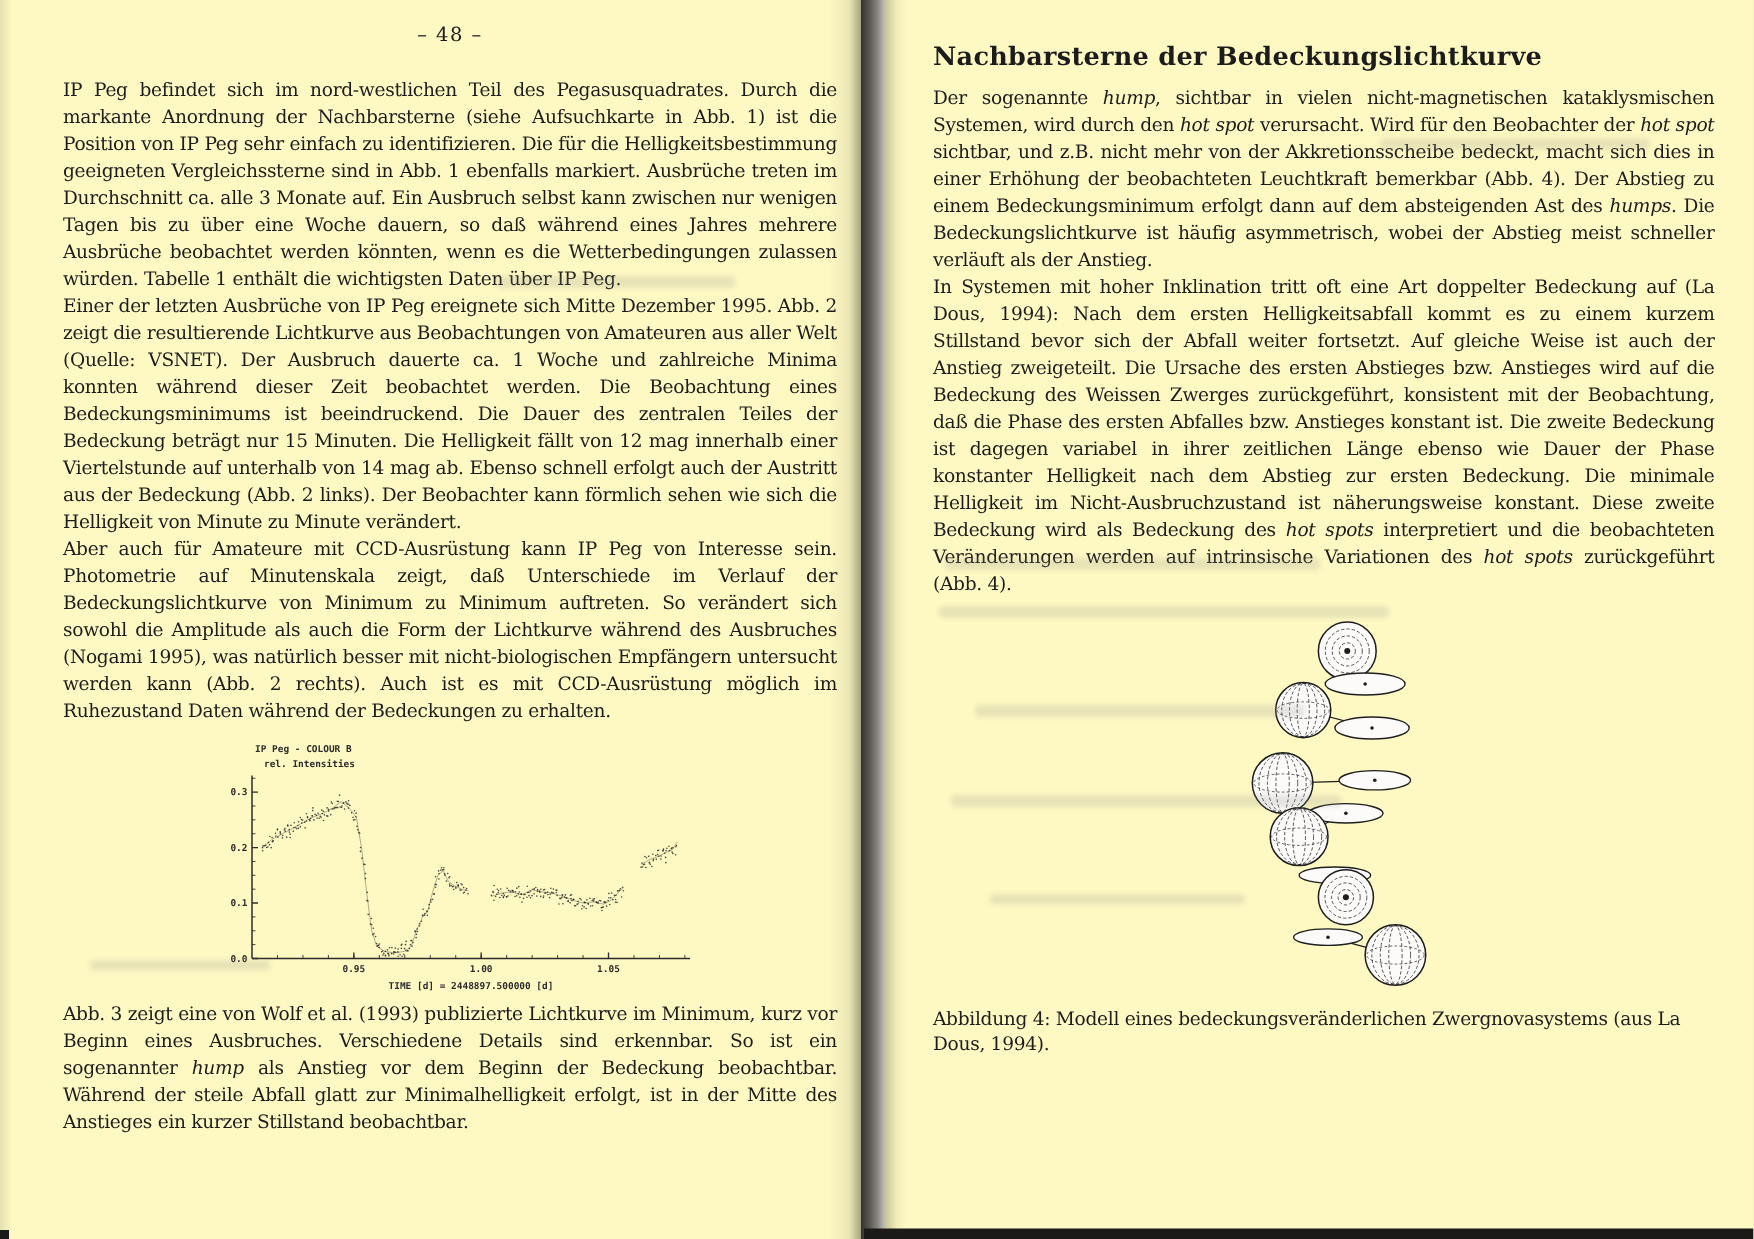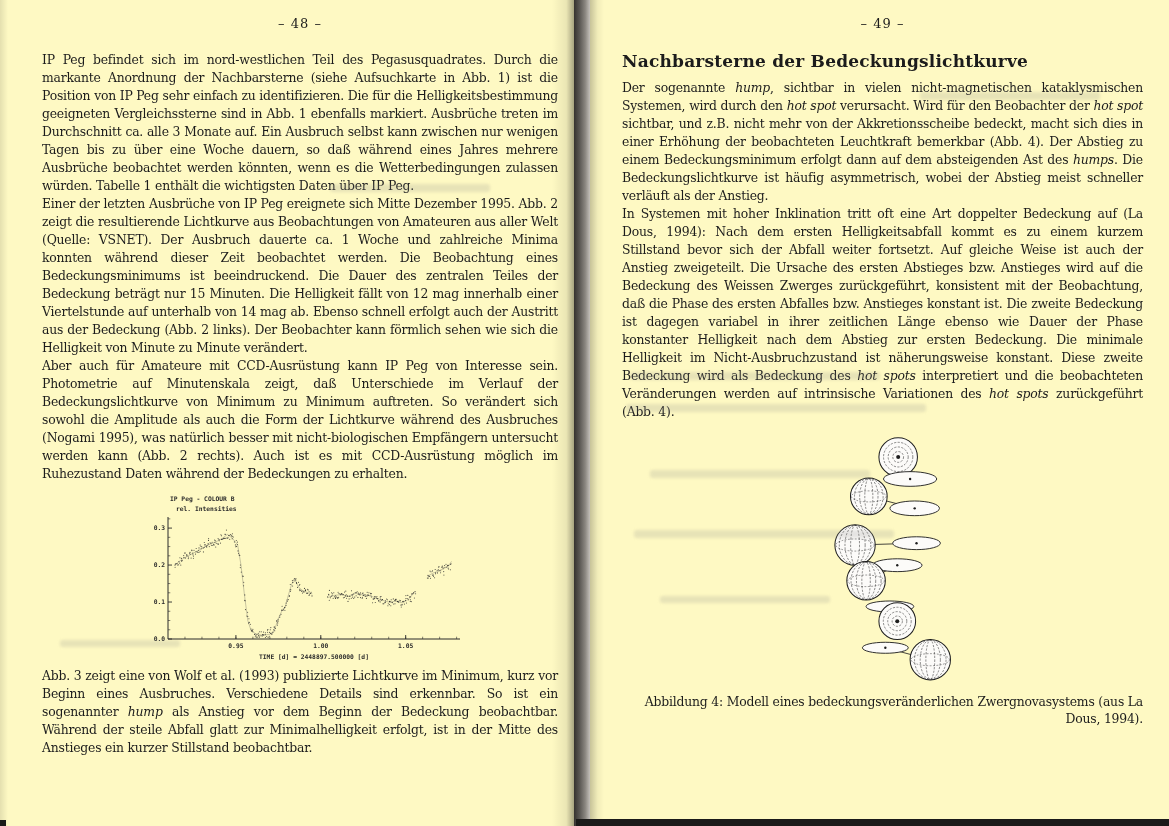--- a/index.html
+++ b/index.html
@@ -21,21 +21,21 @@
   #page-right::before{content:"";position:absolute;top:0;left:0;width:14px;height:100%;
     background:linear-gradient(to right,rgba(0,0,0,.22),rgba(0,0,0,.05) 55%,rgba(0,0,0,0));pointer-events:none;}
   .bottom-strip{position:absolute;background:#1b1a19;}
   #strip-right{left:576px;top:819px;width:593px;height:7px;}
   #strip-left-nub{left:0;top:820px;width:6px;height:6px;}
 
   .page-number{text-align:center;font-size:13px;letter-spacing:1px;margin:0 0 20px 0;}
   p.body-text{font-size:12.4px;line-height:18px;letter-spacing:-0.2px;text-align:justify;margin:0;}
   .gap14{margin-top:14px;} .gap16{margin-top:16px;} .gap8{margin-top:8px;}
   h1.section{font-size:17px;font-weight:bold;letter-spacing:.2px;margin:12px 0 8px 0;}
-  .fig-caption{font-size:12.4px;line-height:17px;letter-spacing:-0.2px;margin:0;text-align:right;}
+  .fig-caption{font-size:12.4px;line-height:17px;letter-spacing:-0.2px;margin:0;}
   .caption-center{text-align:center;}
   #figure3{margin:8px 0 0 88px;width:336px;height:176px;}
   #figure4{margin:10px 0 0 156px;width:211px;height:262px;}
   .smudge{position:absolute;background:rgba(140,138,134,.20);filter:blur(1.6px);border-radius:3px;pointer-events:none;}
 </style>
 </head>
 <body>
 
 <div class="page" id="page-left">
   <div class="page-number">– 48 –</div>
@@ -536,21 +536,20 @@
         <circle cx="320.6" cy="73.5" r="0.55" fill="#2b2b2b" opacity="0.85"></circle>
       </svg></div>
   <p class="body-text gap14"><span>Abb. 3 zeigt eine von Wolf et al. (1993) publizierte Lichtkurve im Minimum, kurz vor Beginn eines Ausbruches. Verschiedene Details sind erkennbar. So ist ein sogenannter </span><i>hump</i><span> als Anstieg vor dem Beginn der Bedeckung beobachtbar. Während der steile Abfall glatt zur Minimalhelligkeit erfolgt, ist in der Mitte des Anstieges ein kurzer Stillstand beobachtbar.</span></p>
   <div class="smudge" style="left:330px;top:184px;width:160px;height:8px;"></div>
   <div class="smudge" style="left:60px;top:640px;width:120px;height:7px;"></div>
 </div>
 
 <div id="gutter"></div>
 
 <div class="page" id="page-right">
-  <div class="page-number">– 49 –</div>
   <h1 class="section">Nachbarsterne der Bedeckungslichtkurve</h1>
   <p class="body-text"><span>Der sogenannte </span><i>hump</i><span>, sichtbar in vielen nicht-magnetischen kataklysmischen Systemen, wird durch den </span><i>hot spot</i><span> verursacht. Wird für den Beobachter der </span><i>hot spot</i><span> sichtbar, und z.B. nicht mehr von der Akkretionsscheibe bedeckt, macht sich dies in einer Erhöhung der beobachteten Leuchtkraft bemerkbar (Abb. 4). Der Abstieg zu einem Bedeckungsminimum erfolgt dann auf dem absteigenden Ast des </span><i>humps</i><span>. Die Bedeckungslichtkurve ist häufig asymmetrisch, wobei der Abstieg meist schneller verläuft als der Anstieg.</span></p>
   <p class="body-text"><span>In Systemen mit hoher Inklination tritt oft eine Art doppelter Bedeckung auf (La Dous, 1994): Nach dem ersten Helligkeitsabfall kommt es zu einem kurzem Stillstand bevor sich der Abfall weiter fortsetzt. Auf gleiche Weise ist auch der Anstieg zweigeteilt. Die Ursache des ersten Abstieges bzw. Anstieges wird auf die Bedeckung des Weissen Zwerges zurückgeführt, konsistent mit der Beobachtung, daß die Phase des ersten Abfalles bzw. Anstieges konstant ist. Die zweite Bedeckung ist dagegen variabel in ihrer zeitlichen Länge ebenso wie Dauer der Phase konstanter Helligkeit nach dem Abstieg zur ersten Bedeckung. Die minimale Helligkeit im Nicht-Ausbruchzustand ist näherungsweise konstant. Diese zweite Bedeckung wird als Bedeckung des </span><i>hot spots</i><span> interpretiert und die beobachteten Veränderungen werden auf intrinsische Variationen des </span><i>hot spots</i><span> zurückgeführt (Abb. 4).</span></p>
   <div id="figure4"><svg viewBox="0 0 230 285" width="211" height="262">
         <circle cx="131" cy="28" r="21" fill="#fcfbf9" stroke="#1e1e1e" stroke-width="1.1"></circle>
         <circle cx="131" cy="28" r="5.880000000000001" fill="none" stroke="#1e1e1e" stroke-width="0.55" stroke-dasharray="2.4 1.5"></circle>
         <circle cx="131" cy="28" r="10.92" fill="none" stroke="#1e1e1e" stroke-width="0.55" stroke-dasharray="2.4 1.5"></circle>
         <circle cx="131" cy="28" r="15.96" fill="none" stroke="#1e1e1e" stroke-width="0.55" stroke-dasharray="2.4 1.5"></circle>
         <circle cx="131" cy="28" r="2.2" fill="#1e1e1e"></circle>
         <ellipse cx="144" cy="52" rx="29" ry="8" fill="#fcfbf9" stroke="#1e1e1e" stroke-width="1"></ellipse>

